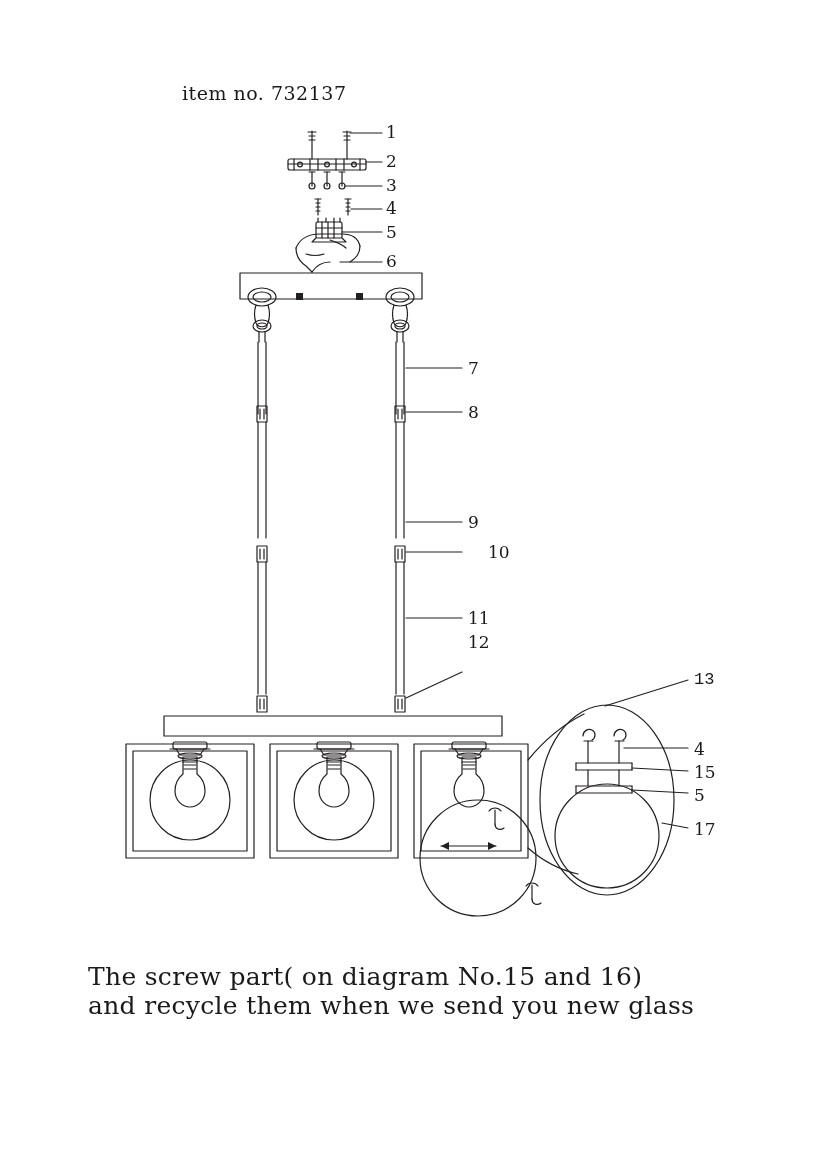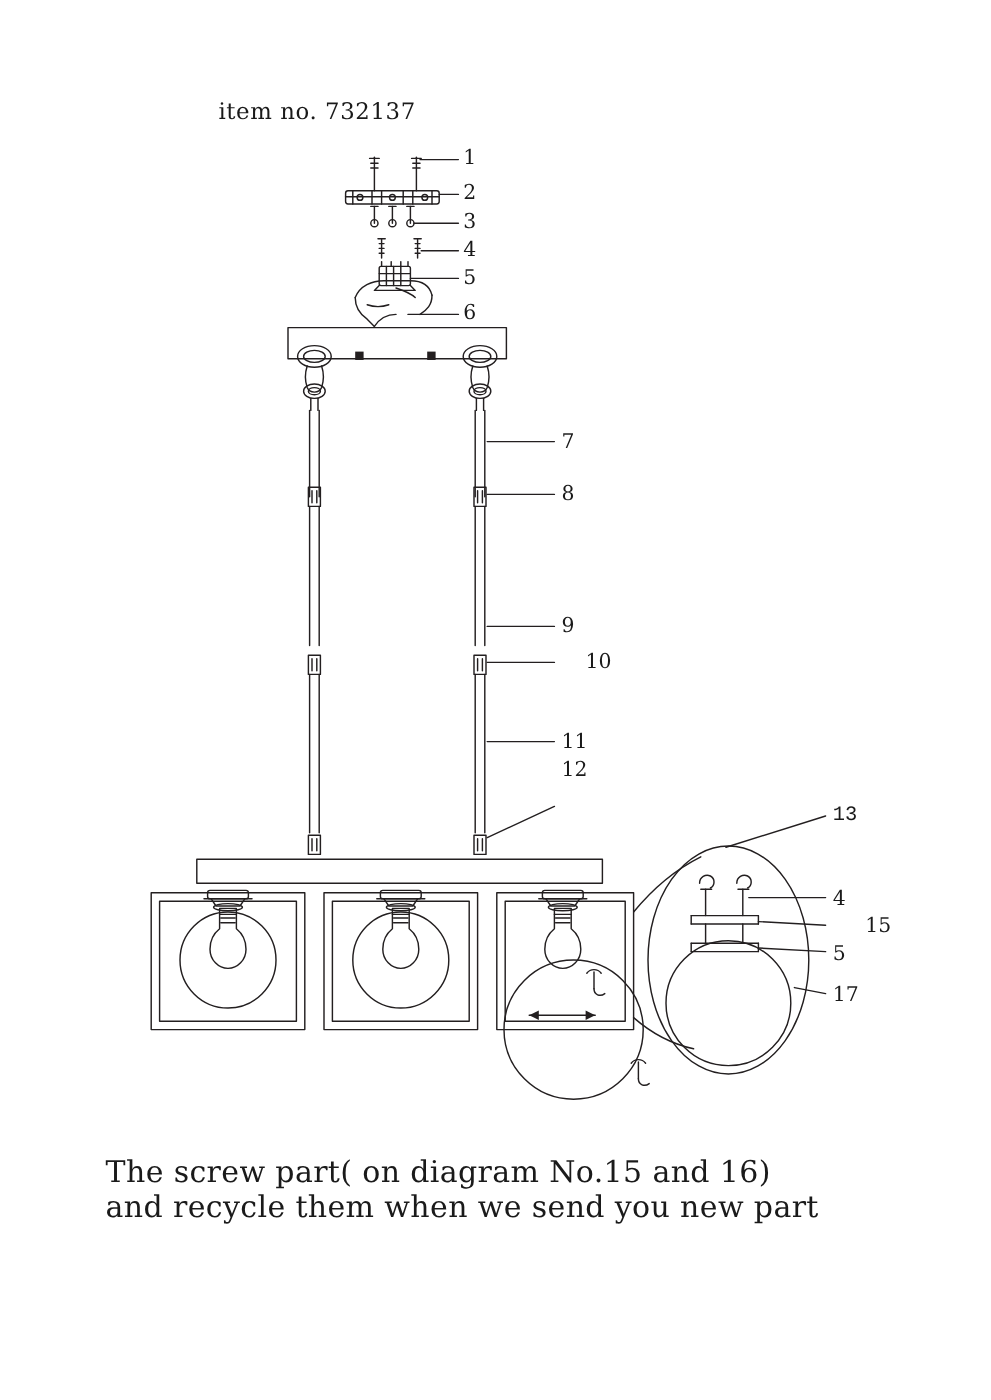--- a/index.html
+++ b/index.html
@@ -326,22 +326,22 @@
   <div class="callout" style="left:386px; top:222px;">5</div>
   <div class="callout" style="left:386px; top:251px;">6</div>
   <div class="callout" style="left:468px; top:358px;">7</div>
   <div class="callout" style="left:468px; top:402px;">8</div>
   <div class="callout" style="left:468px; top:512px;">9</div>
   <div class="callout" style="left:488px; top:542px;">10</div>
   <div class="callout" style="left:468px; top:608px;text-align:right;">11</div>
   <div class="callout" style="left:468px; top:632px;">12</div>
   <div class="callout" style="left:694px; top:670px;font-family:Liberation Mono, monospace;">13</div>
   <div class="callout" style="left:694px; top:739px;">4</div>
-  <div class="callout" style="left:694px; top:762px;margin-left:27px;">15</div>
+  <div class="callout" style="left:694px; top:762px;">15</div>
   <div class="callout" style="left:694px; top:785px;">5</div>
   <div class="callout" style="left:694px; top:819px;">17</div>
 
   <div class="notes">
     <div>The screw part( on diagram No.15 and 16)</div>
-    <div>and recycle them when we send you new part</div>
+    <div>and recycle them when we send you new glass</div>
   </div>
 
 </div>
 
 </body></html>

